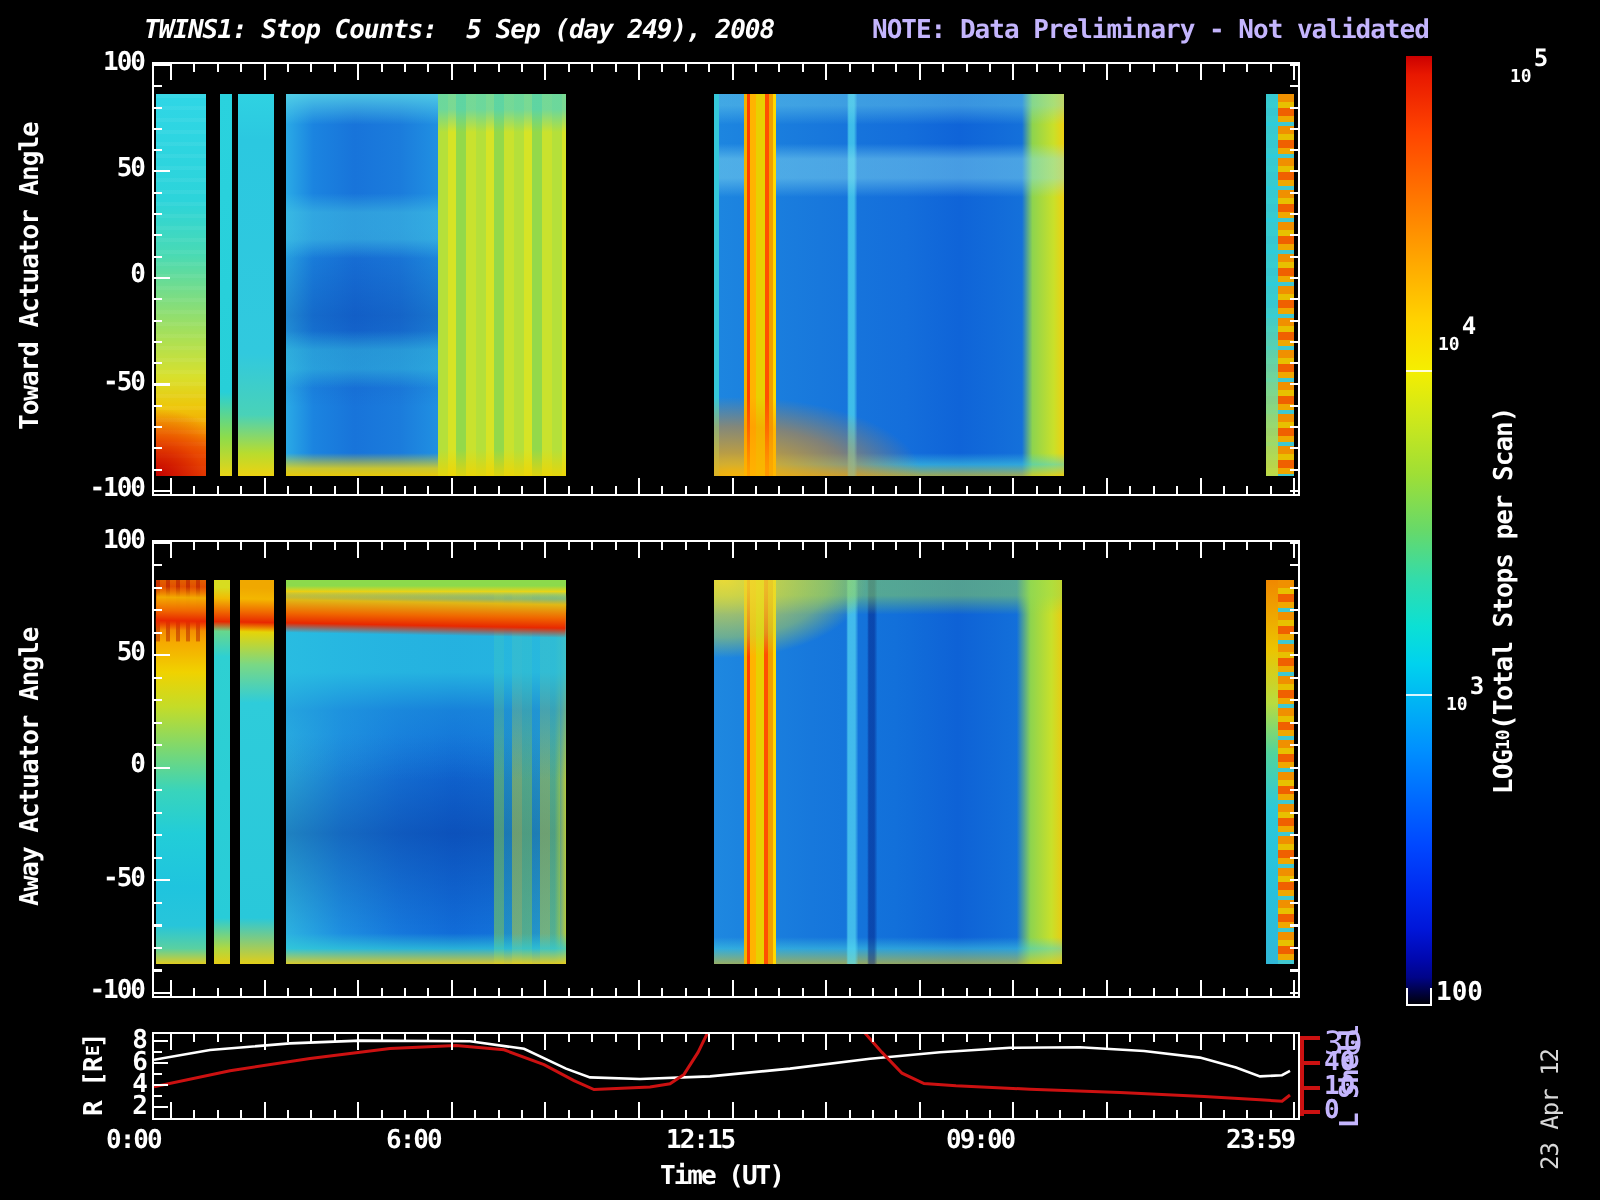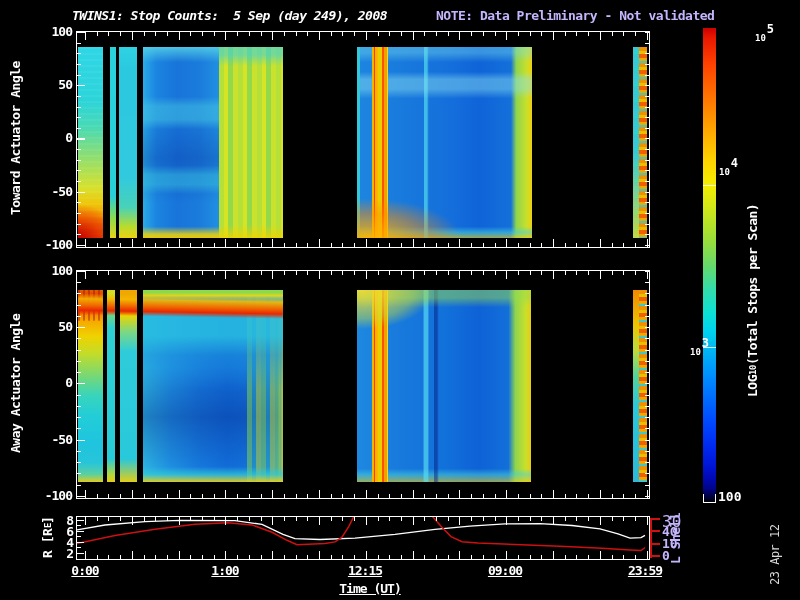--- a/index.html
+++ b/index.html
@@ -8,21 +8,21 @@
   .abs{position:absolute;}
   .ttl{font-size:13px;font-weight:bold;letter-spacing:-0.5px;white-space:pre;}
   .red{color:#c4b5fd;}
   .frame{position:absolute;border:1px solid #fff;background:#000;}
   .blk{position:absolute;}
   .ytick{position:absolute;right:calc(100% + 5px);width:46px;text-align:right;
          font-size:13px;font-weight:bold;letter-spacing:-1px;}
   .vlab{position:absolute;writing-mode:vertical-rl;transform:rotate(180deg);
         font-size:13px;font-weight:bold;display:flex;align-items:center;justify-content:center;
         letter-spacing:-0.5px;}
-  .xlab{position:absolute;width:64px;text-align:center;font-size:13px;font-weight:bold;letter-spacing:-1px;text-decoration:underline;}
+  .xlab{position:absolute;width:64px;font-size:13px;font-weight:bold;letter-spacing:-1px;}
   
   .tks{position:absolute;pointer-events:none;}
   .xminor{height:4px;background-image:repeating-linear-gradient(90deg,#fff 0 1px,transparent 1px 11.7px);}
   .xmajor{height:8px;background-image:repeating-linear-gradient(90deg,#fff 0 1px,transparent 1px 46.8px);}
   .yminorL1{width:4px;background-image:repeating-linear-gradient(180deg,#fff 0 1px,transparent 1px 10.65px);}
   .ymajorL1{width:8px;background-image:repeating-linear-gradient(180deg,#fff 0 1px,transparent 1px 53.25px);}
   .yminorL2{width:4px;background-image:repeating-linear-gradient(180deg,#fff 0 1px,transparent 1px 11.25px);}
   .ymajorL2{width:8px;background-image:repeating-linear-gradient(180deg,#fff 0 1px,transparent 1px 56.25px);}
   .gap{position:absolute;background:#000;z-index:3;}
   .band{z-index:2;}
@@ -186,35 +186,35 @@
 
     <div class="abs red" style="left:calc(100% + 13px);top:-5px;font-size:16px;font-weight:normal;">30</div>
     <div class="abs red" style="left:calc(100% + 13px);top:7px;font-size:13px;font-weight:bold;">40</div>
     <div class="abs red" style="left:calc(100% + 13px);top:19px;font-size:13px;font-weight:bold;">10</div>
     <div class="abs red" style="left:calc(100% + 13px);top:31px;font-size:13px;font-weight:bold;">0</div>
   </div>
 
   <div class="vlab red" style="left:668px;top:510px;height:56px;">L Shell</div>
 
   <div class="xlab" style="left:53px;top:563px;">0:00</div>
-  <div class="xlab" style="left:193px;top:563px;">1:00</div>
+  <div class="xlab" style="left:193px;top:563px;">6:00</div>
   <div class="xlab" style="left:333px;top:563px;">12:15</div>
   <div class="xlab" style="left:473px;top:563px;">09:00</div>
   <div class="xlab" style="left:613px;top:563px;">23:59</div>
   <div class="xlab" style="left:330px;top:581px;width:80px;">Time (UT)</div>
 
   <div class="abs" style="left:703px;top:28px;width:13px;height:475px;background:
     linear-gradient(180deg,#cc0000 0%,#e81800 2%,#ff4400 8%,#ff7700 15%,#ffaa00 22%,#ffd400 28%,#f5ee00 33%,#cfe81a 38%,#9fdf35 44%,#66d96a 50%,#33dcaa 55%,#0ce0d4 60%,#00d2ee 64%,#00b4f4 68%,#0090ff 73%,#006bff 78%,#0048ff 83%,#002af0 88%,#0016d8 92%,#0008b0 95%,#000488 97%,#000000 100%);">
     <div style="position:absolute;left:0;top:157px;width:100%;height:1px;background:rgba(255,255,255,.85);"></div>
     <div style="position:absolute;left:0;top:319px;width:100%;height:1px;background:rgba(255,255,255,.85);"></div>
     <div style="position:absolute;left:0;bottom:0;width:100%;height:9px;border:1px solid #fff;border-top:none;box-sizing:border-box;"></div>
   </div>
   <div class="cbtick" style="left:719px;top:26px;margin-left:36px;"><span class="cb-base">10</span><sup class="cb">5</sup></div>
   <div class="cbtick" style="left:719px;top:160px;"><span class="cb-base">10</span><sup class="cb">4</sup></div>
-  <div class="cbtick" style="left:690px;top:340px;"><span class="cb-base">10</span><sup class="cb">3</sup></div>
+  <div class="cbtick" style="left:723px;top:340px;"><span class="cb-base">10</span><sup class="cb">3</sup></div>
   <div class="cbtick" style="left:718px;top:489px;font-size:13px;"><span>100</span></div>
 
   <div class="vlab" style="left:745px;top:90px;height:420px;font-weight:bold;">
     <span>LOG</span>
       <sub class="s">10</sub>
       <span>(Total Stops per Scan)</span>
   </div>
 
   <div class="vlab" style="left:768px;top:515px;height:80px;font-size:12px;font-weight:normal;color:#d8d8d8;">23 Apr 12</div>
 

